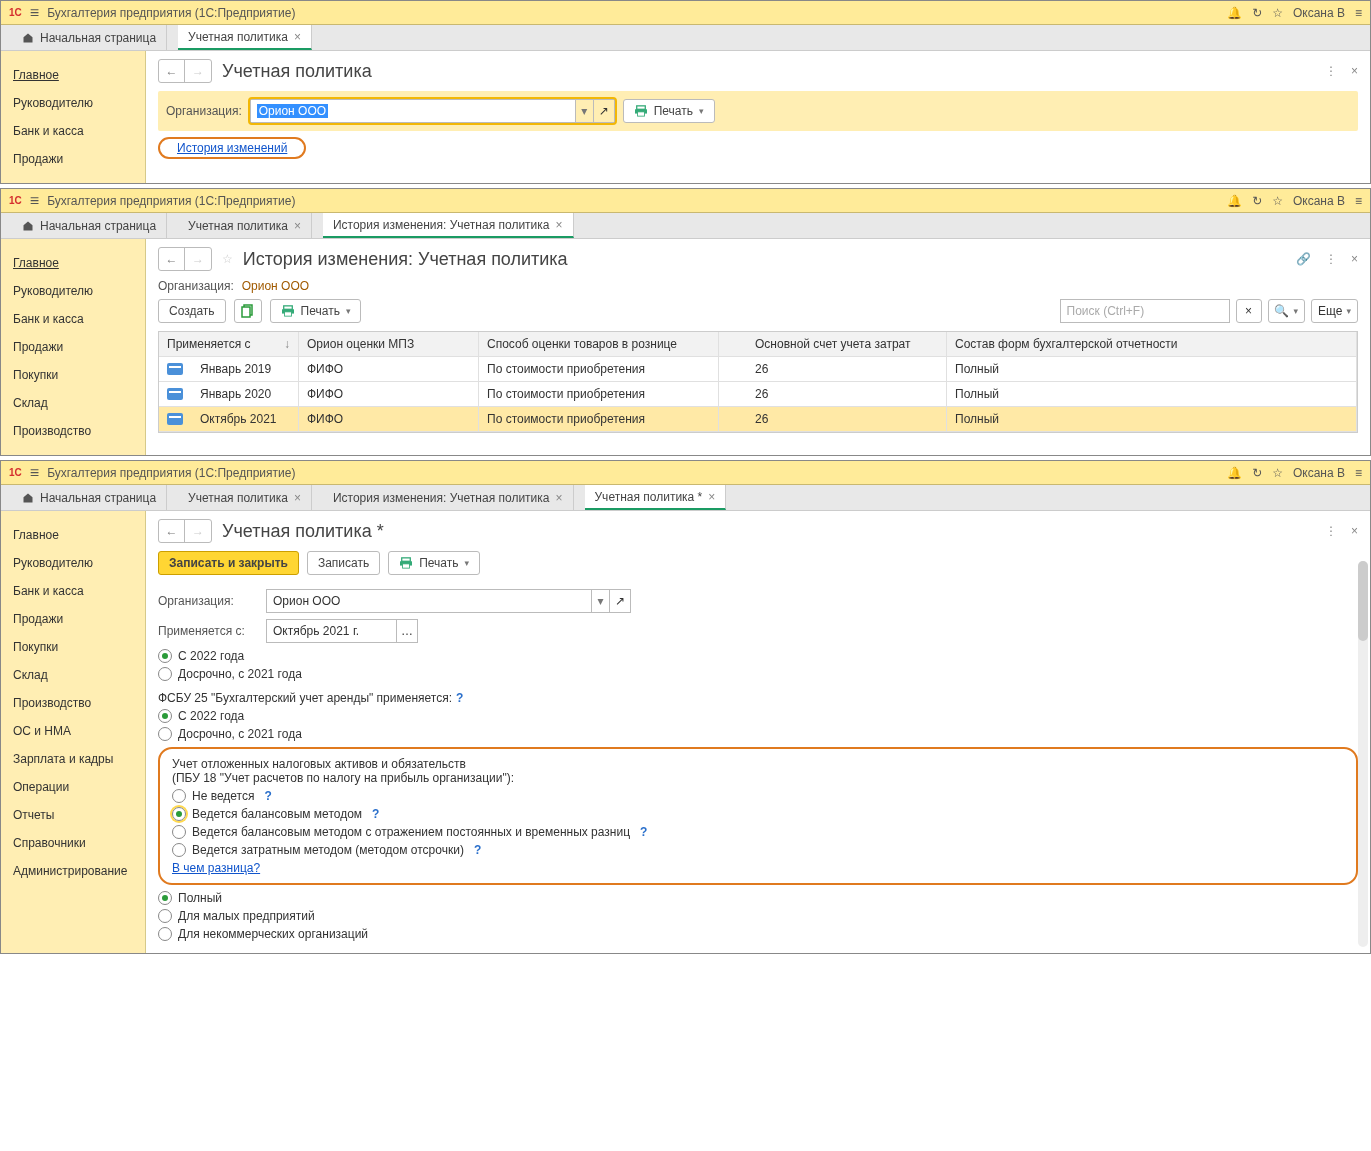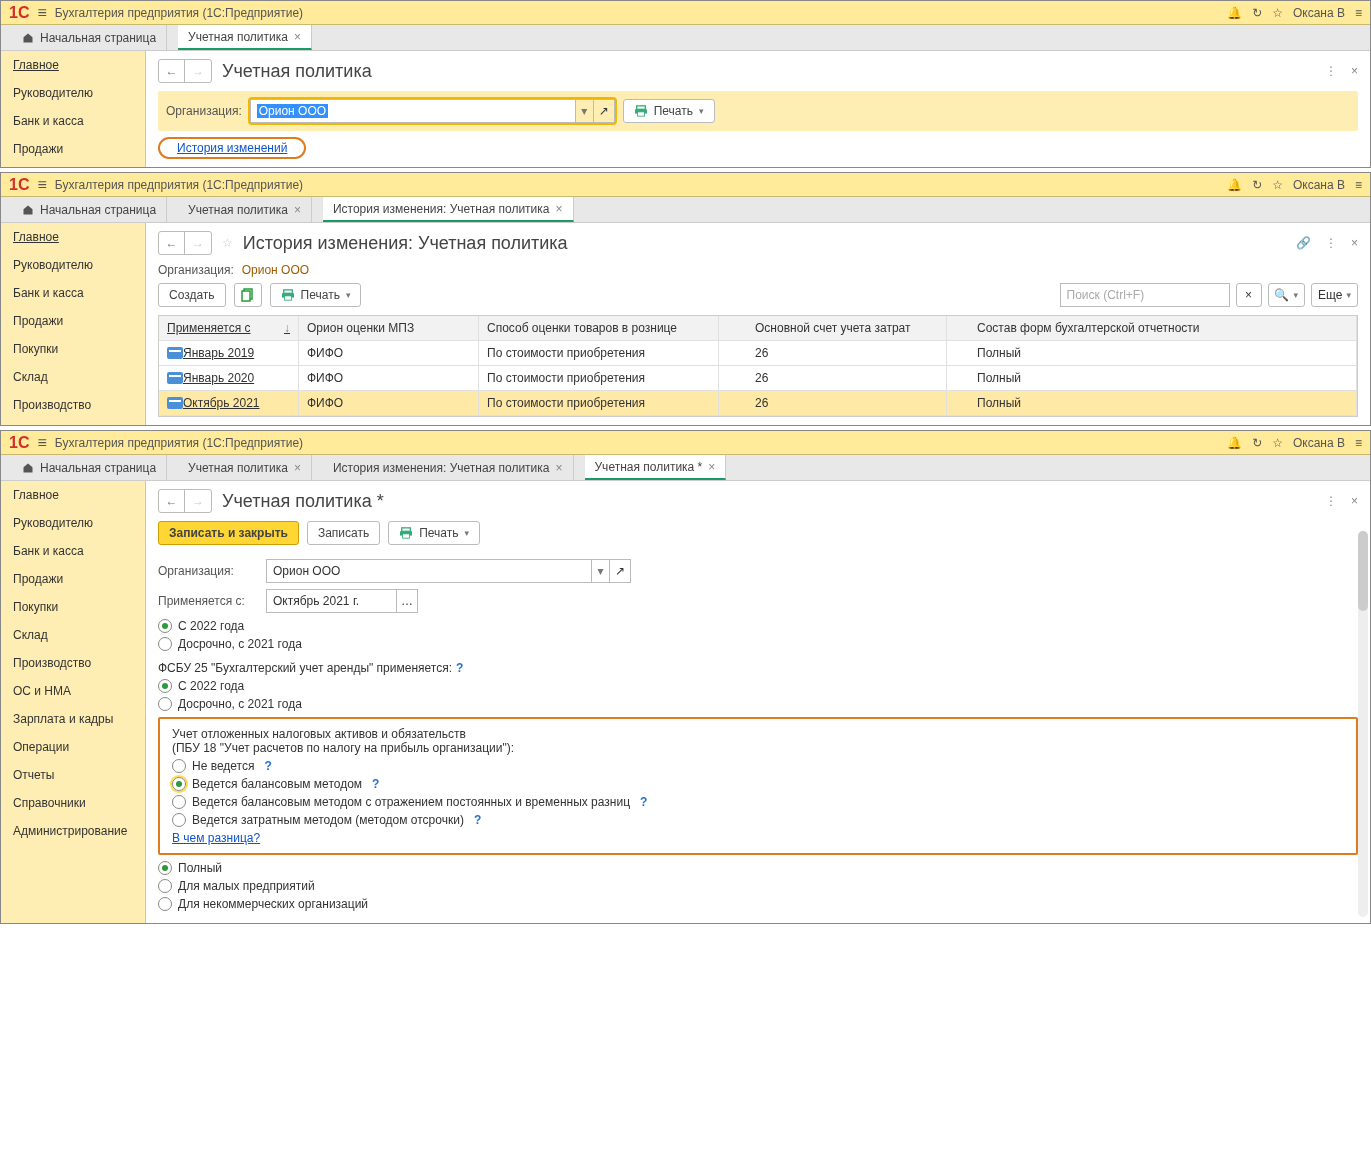--- a/index.html
+++ b/index.html
@@ -1,29 +1,29 @@
 <!DOCTYPE html>
 <html><head>
 <meta charset="utf-8">
 <style>
   *{box-sizing:border-box;margin:0;padding:0;font-family:Arial,Helvetica,sans-serif;}
   body{background:#fff;font-size:12px;color:#333;width:1371px;}
   .panel{border:1px solid #888;margin-bottom:4px;background:#fff;}
   .topbar{background:#ffeb99;border-bottom:1px solid #c9b870;display:flex;align-items:center;height:24px;padding:0 8px;gap:8px;}
-  .topbar .logo{color:#d42e2e;font-weight:bold;font-size:16px;}
+  .topbar .logo{color:#d42e2e;font-weight:bold;font-size:10px;}
   .topbar .ham{font-size:16px;color:#555;}
   .topbar .title{color:#555;}
   .topbar .right{margin-left:auto;display:flex;align-items:center;gap:10px;color:#555;}
   .tabstrip{background:#e8e8e8;border-bottom:1px solid #ccc;display:flex;height:26px;align-items:stretch;}
   .tab{display:flex;align-items:center;padding:0 10px;border-right:1px solid #ccc;background:#e8e8e8;gap:6px;color:#444;margin-left:11px;}
   .tab.home svg{width:12px;height:12px;fill:#555;}
   .tab .x{color:#888;}
   .tab.active{background:#fff;border-bottom:2px solid #1a9b63;}
   .mainarea{display:flex;}
-  .sidebar{width:145px;background:#ffeeb3;border-right:1px solid #d6c98a;padding:0 0;}
+  .sidebar{width:145px;background:#ffeeb3;border-right:1px solid #d6c98a;padding:10px 0;}
   .sidebar .item{padding:7px 12px;color:#333;}
   .sidebar .item.active{text-decoration:underline;color:#333;}
   .content{flex:1;padding:8px 12px;}
   .formhead{display:flex;align-items:center;gap:10px;margin-bottom:8px;}
   .navbtns{display:flex;border:1px solid #bbb;border-radius:3px;overflow:hidden;}
   .navbtns span{width:26px;height:22px;display:flex;align-items:center;justify-content:center;border-right:1px solid #bbb;color:#777;}
   .navbtns span:last-child{border-right:0;color:#ccc;}
   .pagetitle{font-size:18px;color:#444;}
   .cmdrow{background:#ffeeb3;padding:8px;display:flex;align-items:center;gap:8px;border-radius:2px;}
   .cmdrow-plain{padding:0 0 8px 0;display:flex;align-items:center;gap:8px;}
@@ -38,29 +38,29 @@
   .inpgrp.hl{outline:2px solid #f2b705;border-radius:2px;}
   .btn{border:1px solid #bbb;background:#fff;border-radius:3px;height:24px;padding:0 10px;display:flex;align-items:center;gap:6px;color:#444;}
   .btn.yellow{background:#ffd633;border-color:#cc9f00;font-weight:bold;}
   .link{color:#1155cc;text-decoration:underline;}
   .highlight-pill{border:2px solid #e07a1f;border-radius:14px;padding:2px 17px;display:inline-block;}
   .table{border:1px solid #ccc;width:100%;}
   .table .hrow,.table .drow{display:flex;border-bottom:1px solid #e0e0e0;}
   .table .hrow{background:#f2f2f2;}
   .table .cell{padding:5px 8px;border-right:1px solid #e0e0e0;}
   .table .drow.selected{background:#ffe9a6;}
-  .c1{width:140px;display:flex;align-items:center;gap:0;text-decoration:underline;}
-  .c2{width:180px;}.c3{width:240px;}.c4{width:200px;margin-left:28px;}.c5{flex:1;margin-left:22px;}
+  .c1{width:140px;display:flex;align-items:center;gap:17px;}
+  .c2{width:180px;}.c3{width:240px;}.c4{width:200px;margin-left:28px;}.c5{flex:1;}
   .cardico{width:16px;height:12px;background:#4a90d9;border-radius:2px;display:inline-block;position:relative;}
   .cardico::after{content:'';position:absolute;left:2px;top:3px;width:12px;height:2px;background:#fff;}
   .radio{display:flex;align-items:center;gap:6px;margin:4px 0;}
   .radio .dot{width:14px;height:14px;border:1px solid #888;border-radius:50%;display:inline-flex;align-items:center;justify-content:center;}
   .radio.on .dot::after{content:'';width:6px;height:6px;background:#2b9b3a;border-radius:50%;}
   .radio.hl .dot{box-shadow:0 0 0 2px #ffd94d;}
-  .grpbox{border:2px solid #e07a1f;border-radius:2px;padding:8px 12px;margin:6px 0;}
+  .grpbox{border:2px solid #e07a1f;border-radius:14px;padding:8px 12px;margin:6px 0;}
   .qmark{color:#2a6fcb;font-weight:bold;margin-left:4px;}
   .spacer{height:6px;}
   .iconbtns-r{margin-left:auto;display:flex;gap:14px;color:#888;}
   .searchbox{border:1px solid #bbb;height:24px;width:170px;display:flex;align-items:center;padding:0 6px;color:#aaa;}
   .smbtn{border:1px solid #bbb;height:24px;min-width:26px;border-radius:3px;display:flex;align-items:center;justify-content:center;gap:4px;padding:0 6px;}
   .star{color:#ccc;}
   .val-org{color:#a05a00;}
   .row{display:flex;align-items:center;gap:8px;margin:6px 0;}
   .printericon{display:inline-flex;width:14px;height:12px;}
   .printericon svg{width:14px;height:12px;}

